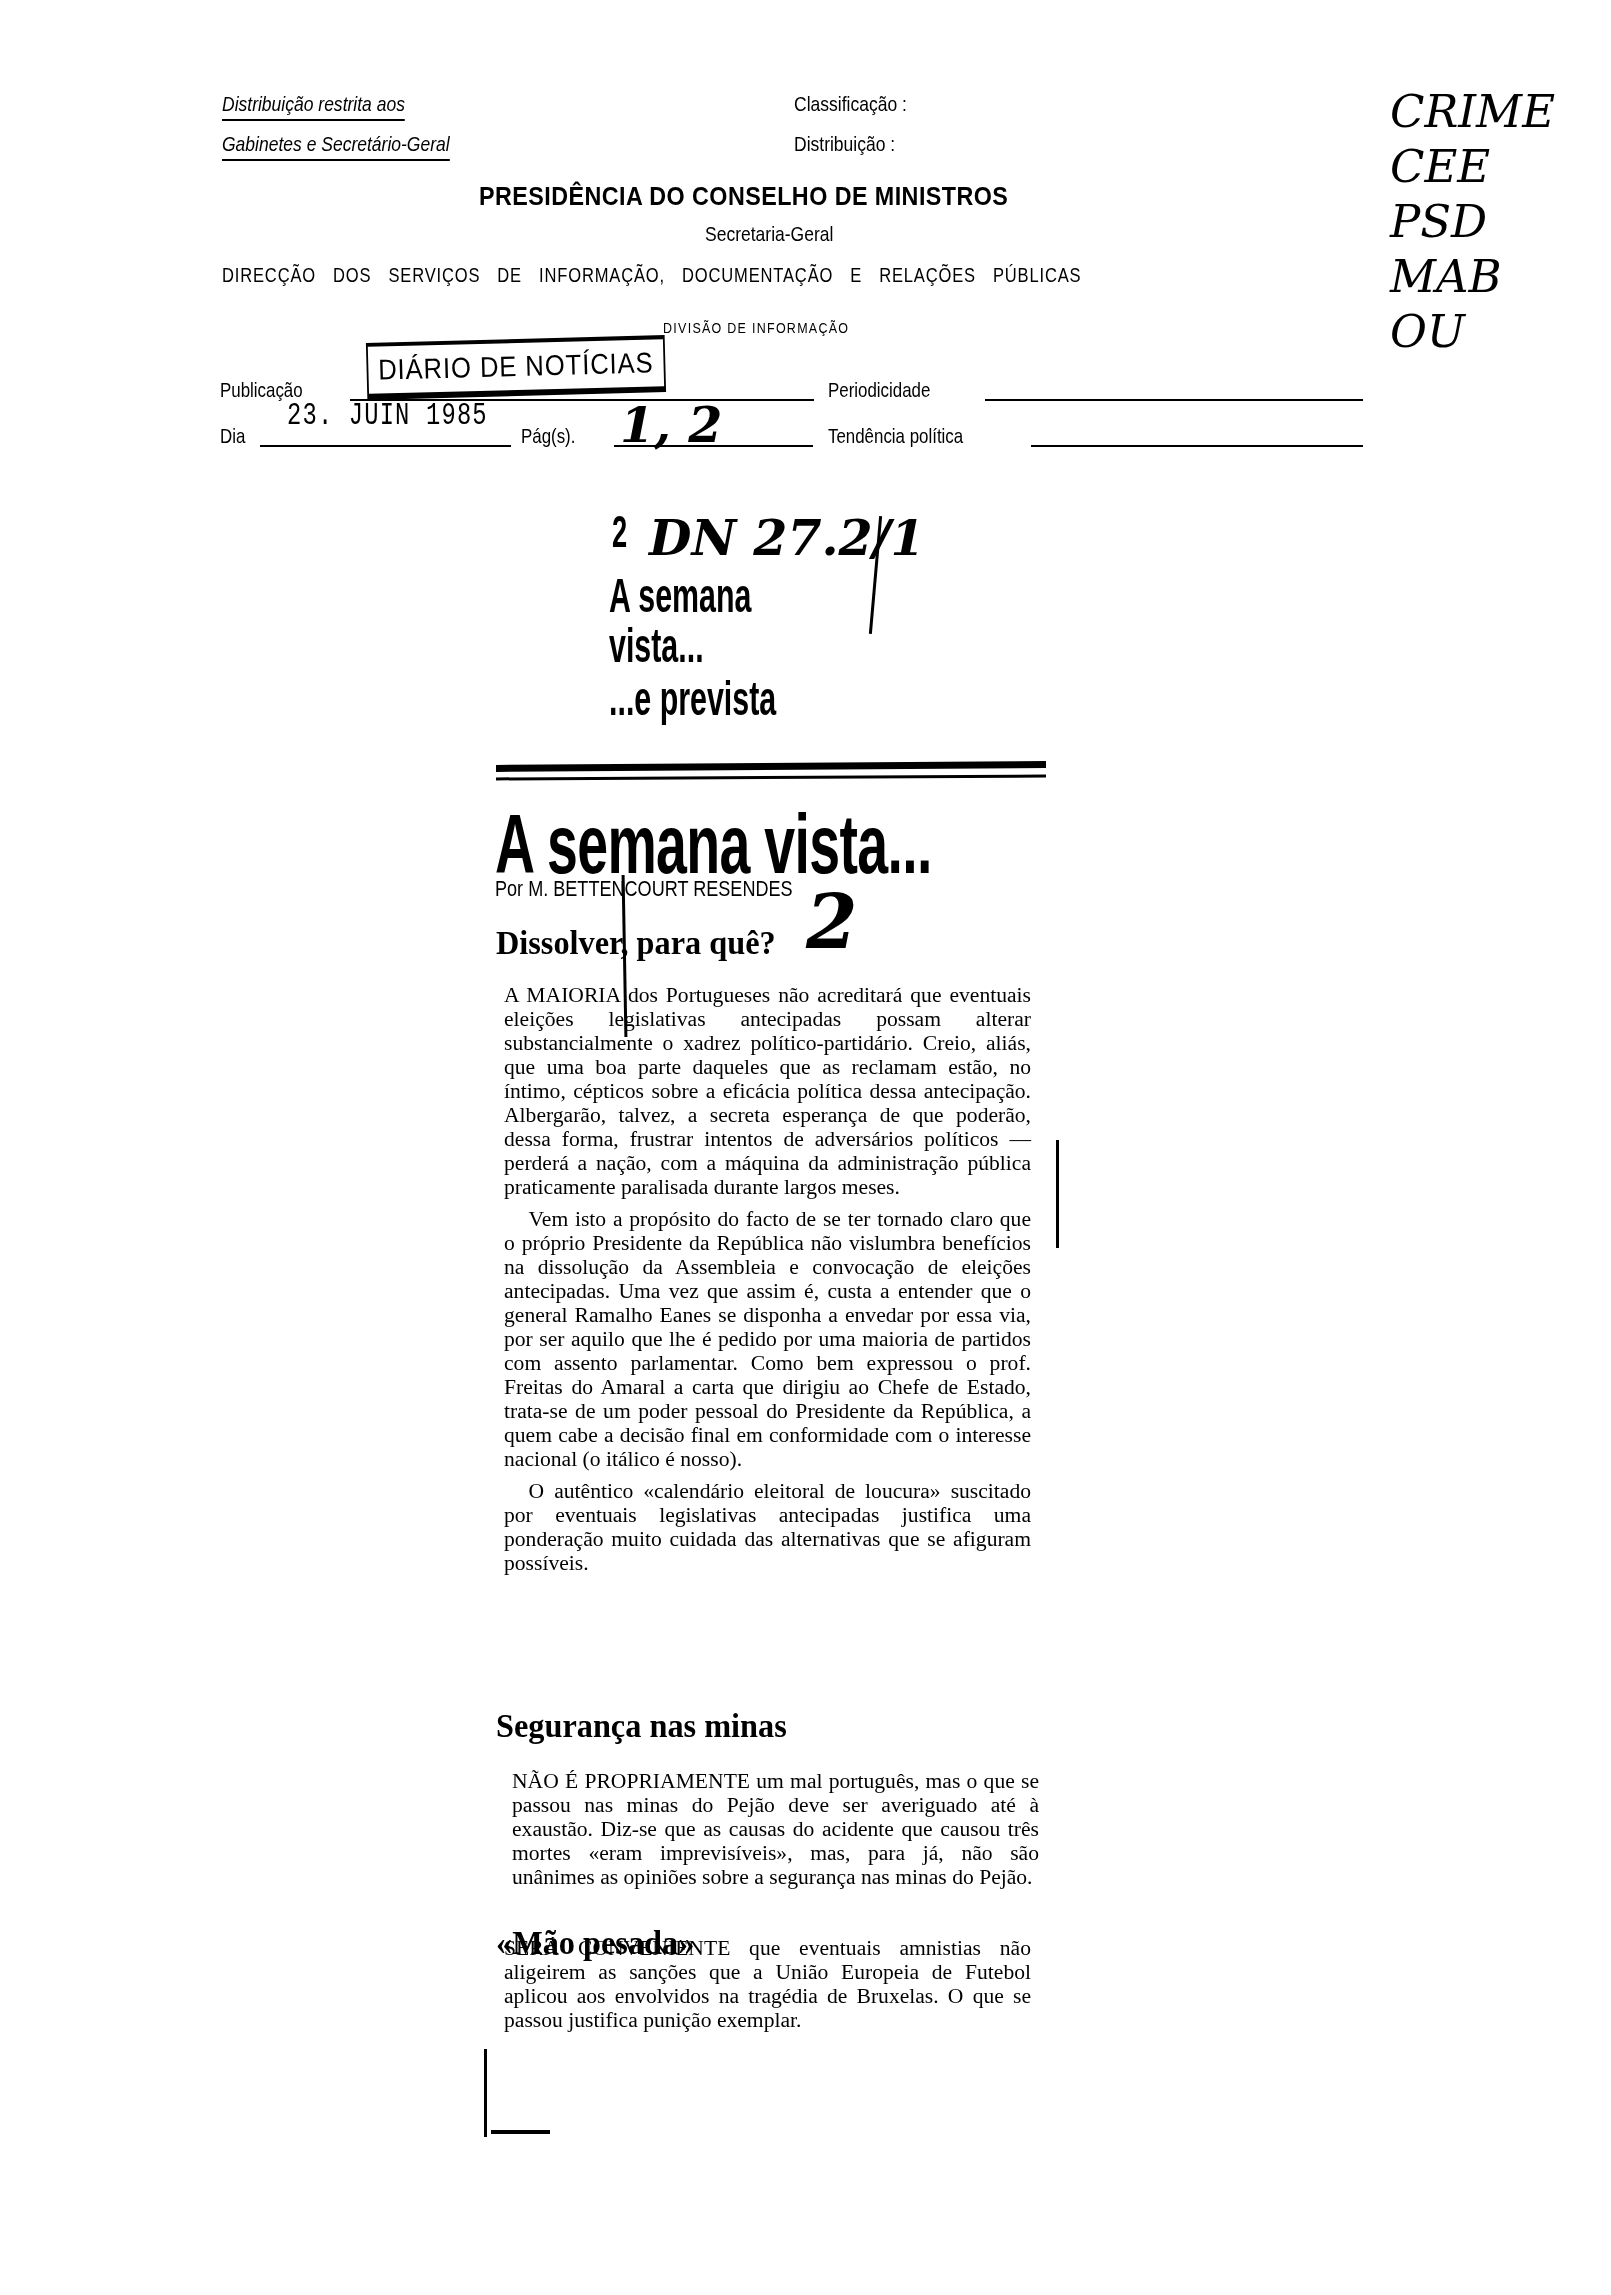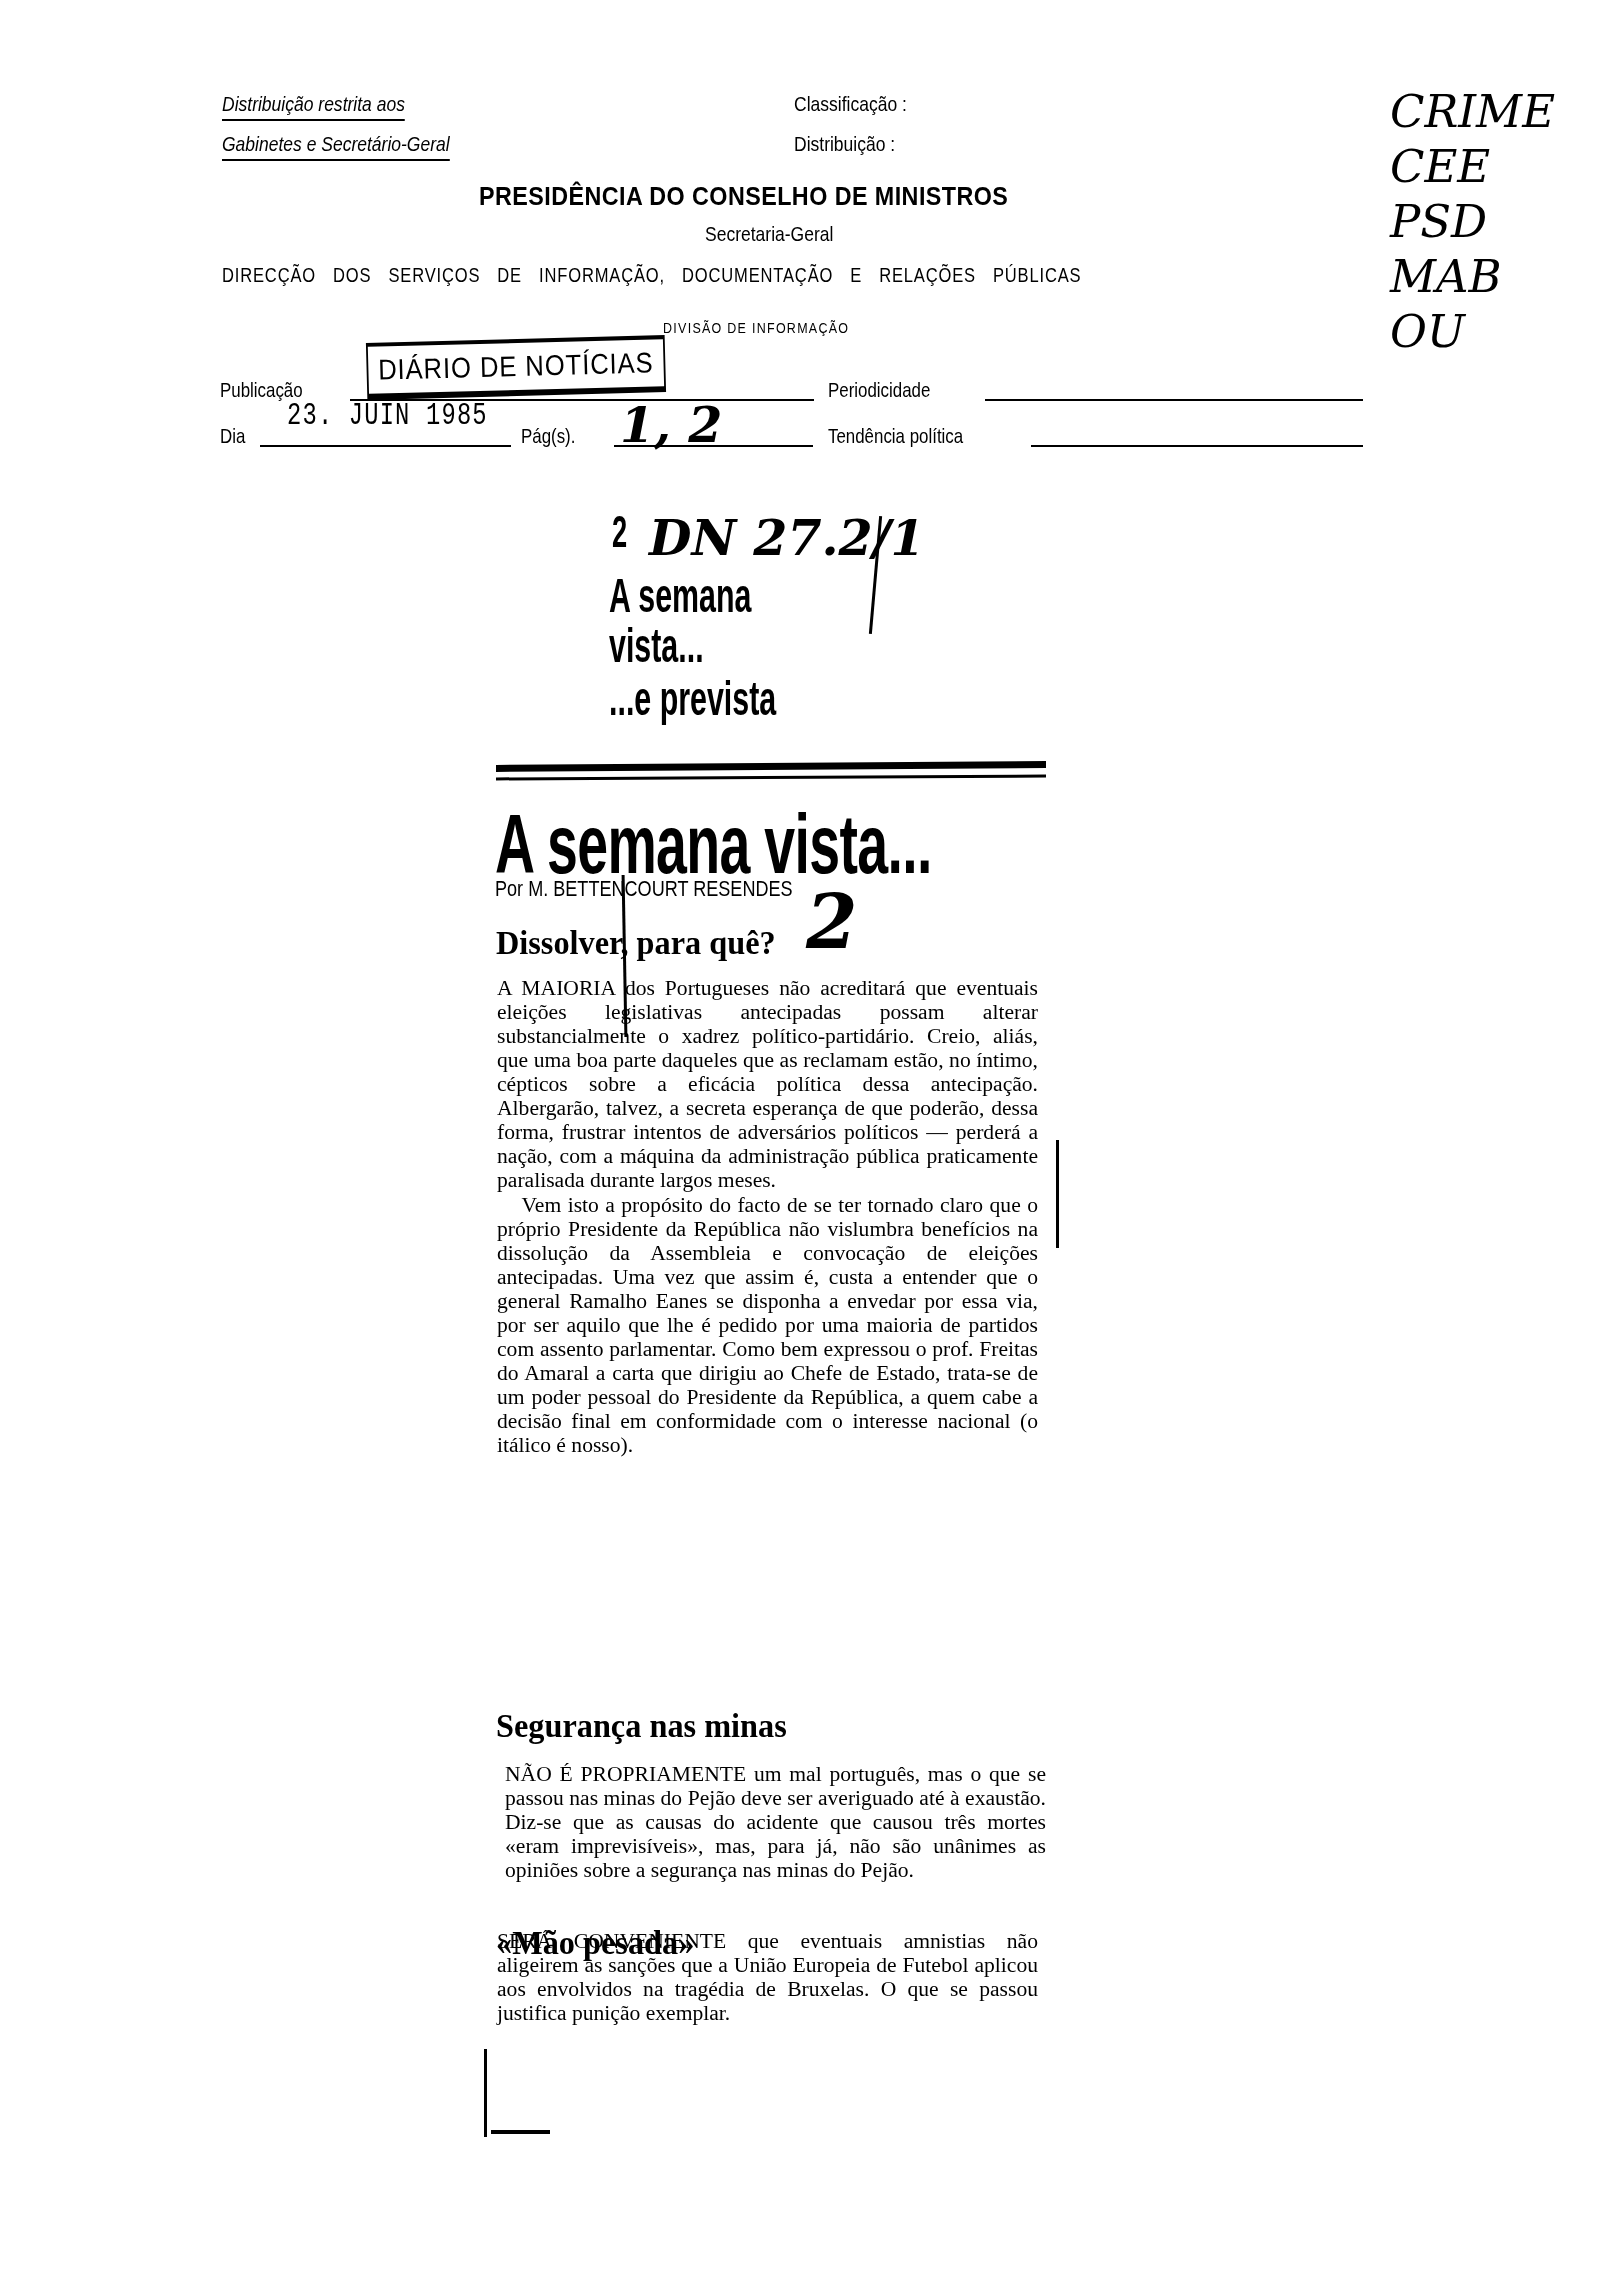--- a/index.html
+++ b/index.html
@@ -17,21 +17,21 @@
   .stamp-box { border:2.9px solid #000; border-top-width:4.4px; border-bottom-width:6.9px; transform:rotate(-1.5deg); padding:6.9px 10.8px; font-size:28.5px; letter-spacing:1px; }
   .date-stamp { font-size:30.5px; letter-spacing:1.5px; transform:scaleX(0.78); transform-origin:left top; font-family:"Liberation Mono", monospace; }
   .hand { font-family:"DejaVu Serif", serif; font-style:italic; }
   .clip-head { font-family:"Liberation Sans", sans-serif; font-weight:bold; transform:scaleX(0.62); transform-origin:left top; line-height:1.05; }
   .rule-thick { background:#000; height:6.9px; }
   .rule-thin { background:#000; height:2.5px; }
   .headline { font-family:"Liberation Sans", sans-serif; font-weight:bold; font-size:84px; transform:scaleX(0.66); transform-origin:left top; letter-spacing:-1px; white-space:nowrap; }
   .byline { font-size:22.6px; transform:scaleX(0.8); transform-origin:left top; white-space:nowrap; }
   .sect { font-family:"Liberation Serif", serif; font-weight:bold; white-space:nowrap; }
   .body-text { font-family:"Liberation Serif", serif; font-size:21.6px; line-height:24px; text-align:justify; width:543px; }
-  .body-text p { margin:1px; }
+  .body-text p { margin:8px; }
   .indent { text-indent:24.6px; }
   .vline { background:#000; width:2.9px; }
 </style>
 </head>
 <body>
 
 <div class="abs hdr-lbl ital uline" style="left:222px; top:92px; transform:scaleX(0.85); transform-origin:left top;">Distribuição restrita aos</div>
 <div class="abs hdr-lbl ital uline" style="left:222px; top:132px; transform:scaleX(0.85); transform-origin:left top;">Gabinetes e Secretário-Geral</div>
 
 <div class="abs hdr-lbl" style="left:794px; top:92px; transform:scaleX(0.85); transform-origin:left top;">Classificação :</div>
@@ -80,20 +80,21 @@
 
 <div class="abs headline" style="left:495px; top:796px;">A semana vista...</div>
 <div class="abs byline" style="left:495px; top:876px;">Por M. BETTENCOURT RESENDES</div>
 <div class="abs hand" style="left:806px; top:879px; font-size:74px; font-weight:bold;">2</div>
 <div class="abs vline" style="left:623px; top:875px; height:162px; transform:rotate(-1deg);"></div>
 
 <div class="abs sect" style="left:496px; top:924px; font-size:34px; transform:scaleX(0.95); transform-origin:left top;">Dissolver, para quê?</div>
 <div class="abs body-text" style="left:496px; top:975px;">
   <p>A MAIORIA dos Portugueses não acreditará que eventuais eleições legislativas antecipadas possam alterar substancialmente o xadrez político-partidário. Creio, aliás, que uma boa parte daqueles que as reclamam estão, no íntimo, cépticos sobre a eficácia política dessa antecipação. Albergarão, talvez, a secreta esperança de que poderão, dessa forma, frustrar intentos de adversários políticos — perderá a nação, com a máquina da administração pública praticamente paralisada durante largos meses.</p>
   <p class="indent">Vem isto a propósito do facto de se ter tornado claro que o próprio Presidente da República não vislumbra benefícios na dissolução da Assembleia e convocação de eleições antecipadas. Uma vez que assim é, custa a entender que o general Ramalho Eanes se disponha a envedar por essa via, por ser aquilo que lhe é pedido por uma maioria de partidos com assento parlamentar. Como bem expressou o prof. Freitas do Amaral a carta que dirigiu ao Chefe de Estado, trata-se de um poder pessoal do Presidente da República, a quem cabe a decisão final em conformidade com o interesse nacional (o itálico é nosso).</p>
+  <p class="indent">O autêntico «calendário eleitoral de loucura» suscitado por eventuais legislativas antecipadas justifica uma ponderação muito cuidada das alternativas que se afiguram possíveis.</p>
 </div>
 
 <div class="abs sect" style="left:496px; top:1707px; font-size:34px; transform:scaleX(0.95); transform-origin:left top;">Segurança nas minas</div>
 <div class="abs body-text" style="left:504px; top:1761px;">
   <p>NÃO É PROPRIAMENTE um mal português, mas o que se passou nas minas do Pejão deve ser averiguado até à exaustão. Diz-se que as causas do acidente que causou três mortes «eram imprevisíveis», mas, para já, não são unânimes as opiniões sobre a segurança nas minas do Pejão.</p>
 </div>
 
 <div class="abs sect" style="left:496px; top:1924px; font-size:34px; transform:scaleX(0.95); transform-origin:left top;">«Mão pesada»</div>
 <div class="abs body-text" style="left:496px; top:1928px;">
   <p>SERÁ CONVENIENTE que eventuais amnistias não aligeirem as sanções que a União Europeia de Futebol aplicou aos envolvidos na tragédia de Bruxelas. O que se passou justifica punição exemplar.</p>

